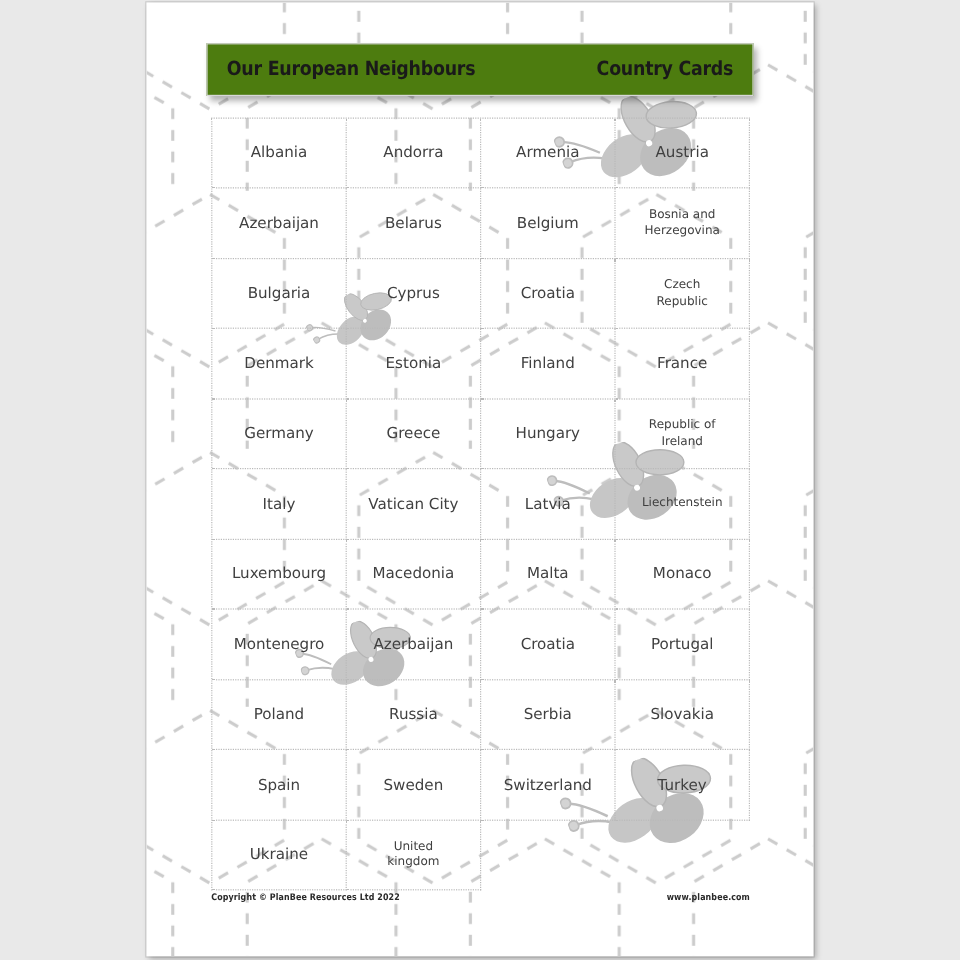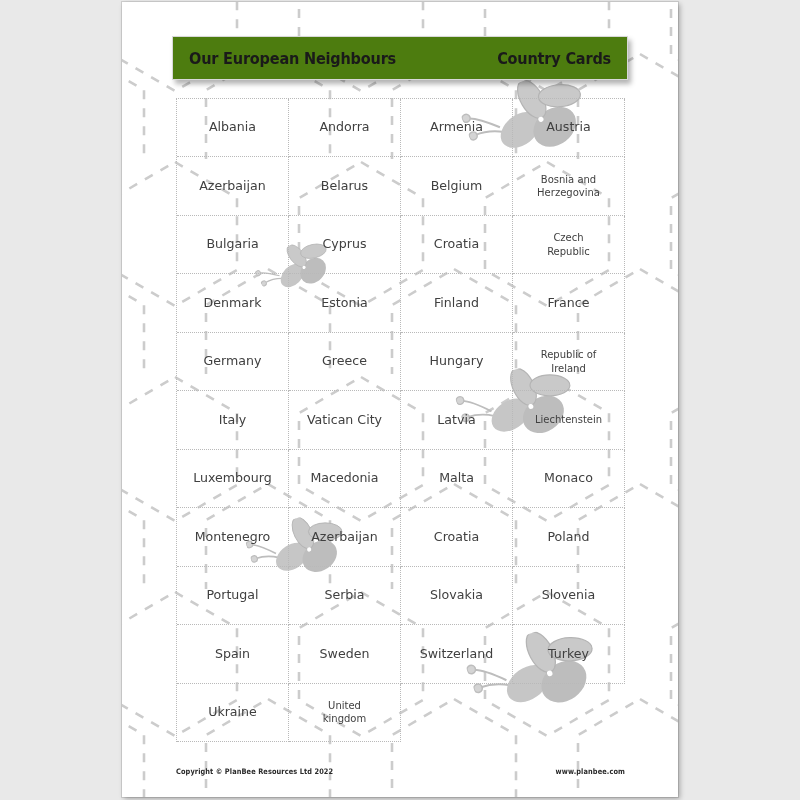--- a/index.html
+++ b/index.html
@@ -111,21 +111,21 @@
   }
   .card-cell.narrow {
     font-size: 10px;
     text-align: center;
   }
 
   
   #footer {
     position: absolute;
     left: 54px;
-    top: 766px;
+    top: 742px;
     width: 449px;
     display: flex;
     align-items: center;
     justify-content: space-between;
     z-index: 6;
   }
   .footer-text {
     font-family: "DejaVu Sans", sans-serif;
     font-weight: bold;
     font-size: 6.6px;
@@ -188,25 +188,25 @@
         <div class="card-cell">Vatican City</div>
         <div class="card-cell">Latvia</div>
         <div class="card-cell narrow">Liechtenstein</div>
         <div class="card-cell">Luxembourg</div>
         <div class="card-cell">Macedonia</div>
         <div class="card-cell">Malta</div>
         <div class="card-cell">Monaco</div>
         <div class="card-cell">Montenegro</div>
         <div class="card-cell">Azerbaijan</div>
         <div class="card-cell">Croatia</div>
+        <div class="card-cell">Portugal</div>
         <div class="card-cell">Poland</div>
-        <div class="card-cell">Portugal</div>
+        <div class="card-cell">Russia</div>
         <div class="card-cell">Serbia</div>
         <div class="card-cell">Slovakia</div>
-        <div class="card-cell">Slovenia</div>
         <div class="card-cell">Spain</div>
         <div class="card-cell">Sweden</div>
         <div class="card-cell">Switzerland</div>
         <div class="card-cell">Turkey</div>
         <div class="card-cell">Ukraine</div>
         <div class="card-cell narrow">United
 kingdom</div>
       </div>
 
     <div id="bee-layer">

